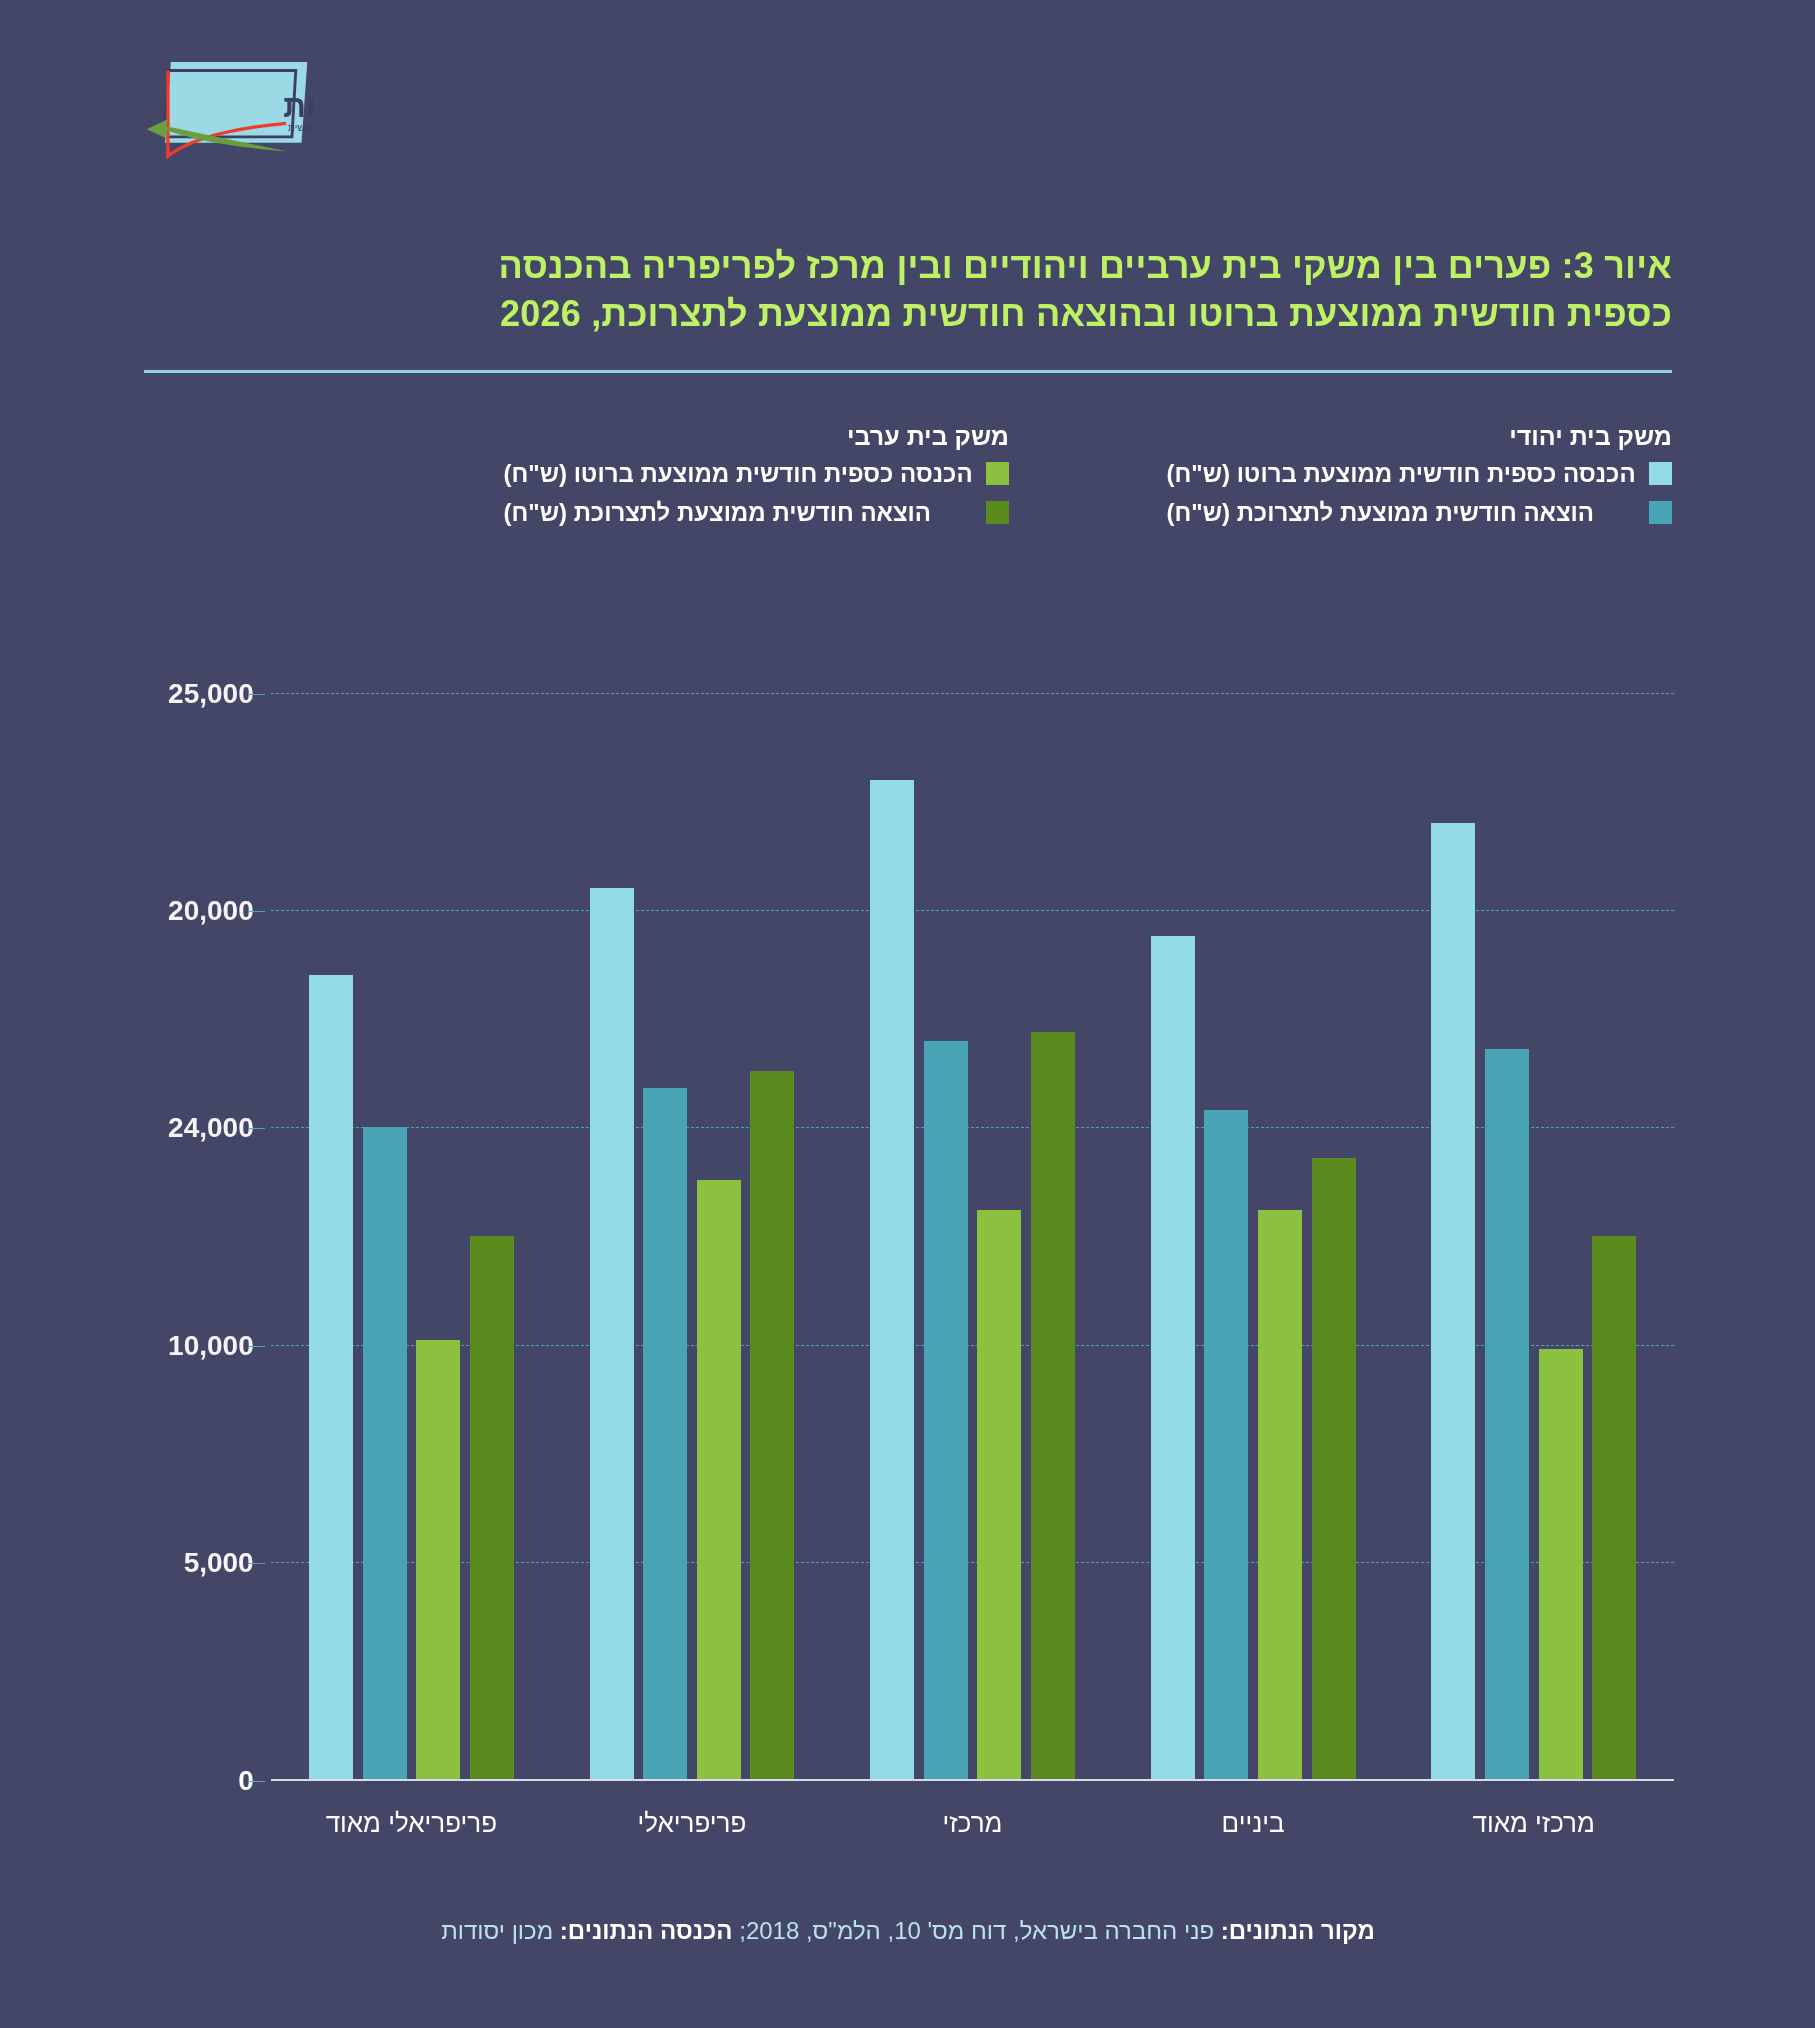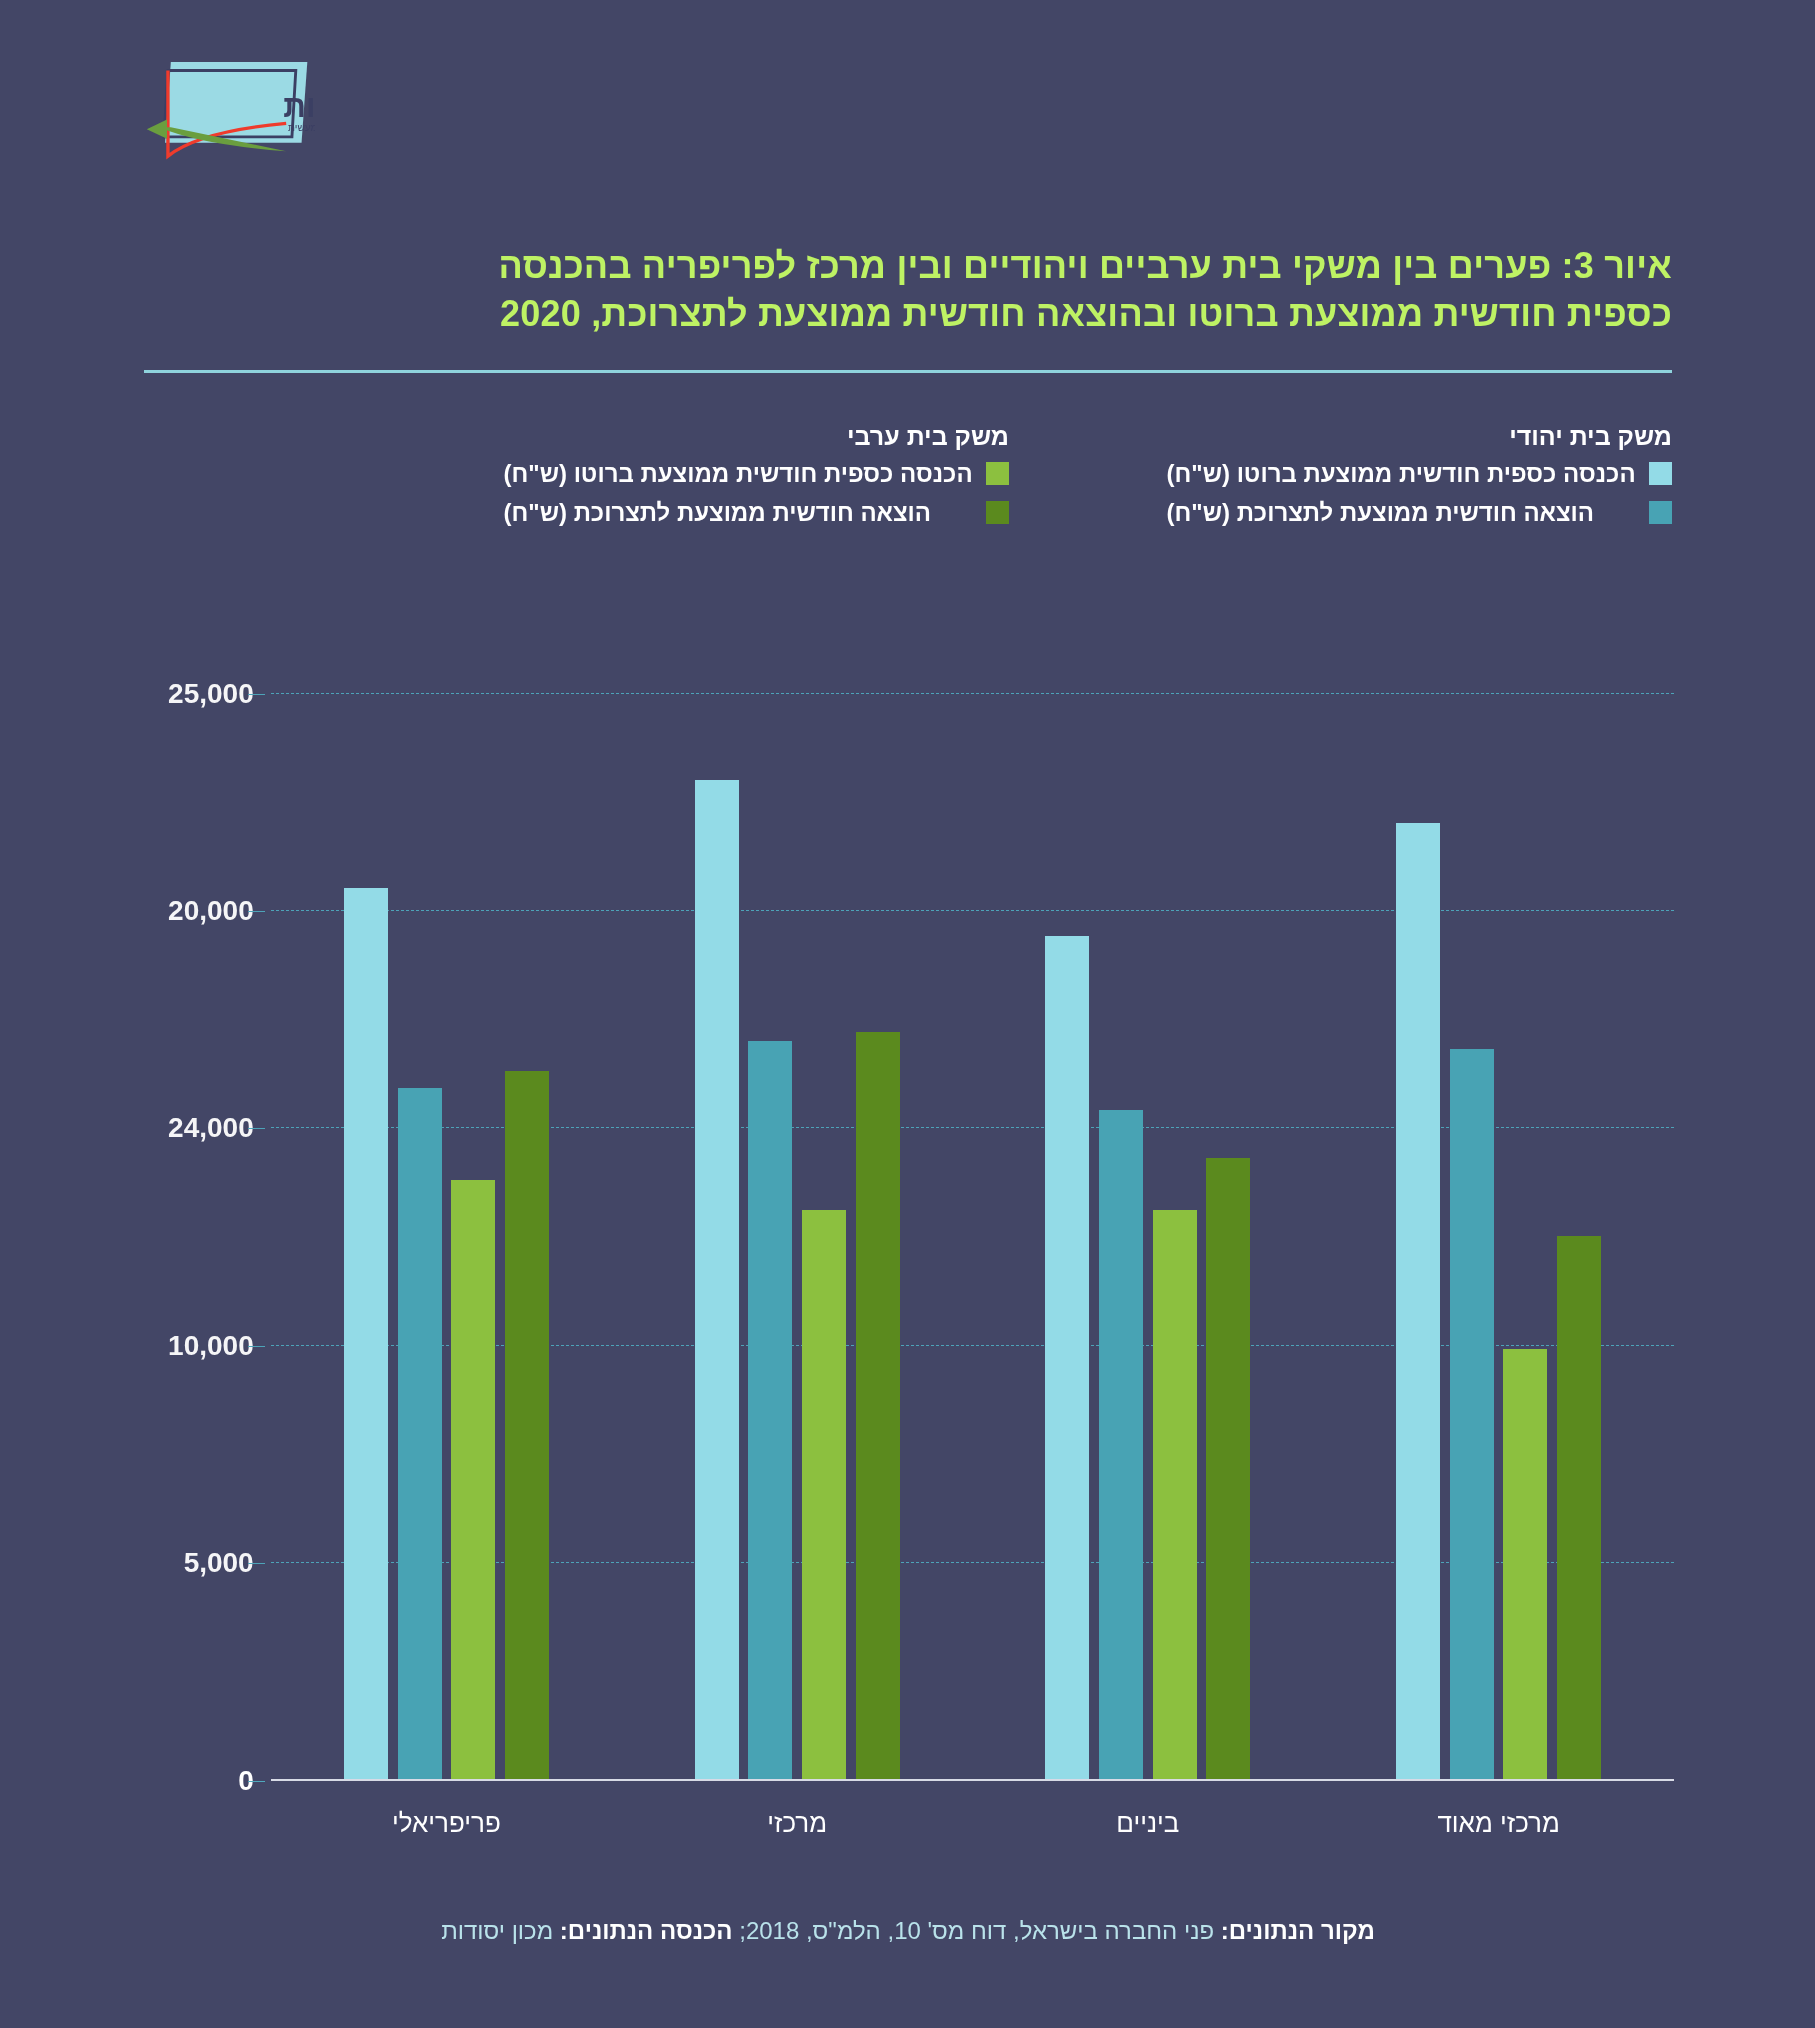--- a/index.html
+++ b/index.html
@@ -89,21 +89,21 @@
     <path d="M27 15 L27 104 Q60 78 150 70" fill="none" stroke="#ef3b2c" stroke-width="3.5"></path>
     <path d="M150 99 Q60 92 18 74 L30 74 Z" fill="#6a9e3f"></path>
     <path d="M26 66 L5 76 L26 86 Z" fill="#6a9e3f"></path>
     <text x="147" y="63" text-anchor="end" font-size="33" font-weight="bold" fill="#3b3f63" font-family="'Liberation Sans',sans-serif" direction="rtl">יסודות</text>
     <text x="152" y="78" text-anchor="end" font-size="10.5" fill="#3b3f63" font-family="'Liberation Sans',sans-serif" direction="rtl">למדיניות ציבורית ולציונות מעשית</text>
   </svg>
 </div>
 
 <div id="title-block">
   <div class="title-line">איור 3: פערים בין משקי בית ערביים ויהודיים ובין מרכז לפריפריה בהכנסה</div>
-  <div class="title-line">כספית חודשית ממוצעת ברוטו ובהוצאה חודשית ממוצעת לתצרוכת, 2020</div>
+  <div class="title-line">כספית חודשית ממוצעת ברוטו ובהוצאה חודשית ממוצעת לתצרוכת, 2026</div>
 </div>
 <div id="title-rule"></div>
 
 <div id="legend-area">
 
   <div class="legend-col" id="legend-jewish">
     <div class="legend-heading">משק בית יהודי</div>
     <div class="legend-row">
       <span class="legend-swatch" style="background:#93dbe7"></span>
       <span class="legend-label">הכנסה כספית חודשית ממוצעת ברוטו (ש"ח)</span>
@@ -178,20 +178,27 @@
           <div class="bar" title="23000" style="height: 92%; background: rgb(147, 219, 231);"></div>
           <div class="xlabel">מרכזי</div>
         </div>
         <div class="group">
           <div class="bar" title="16300" style="height: 65.2%; background: rgb(91, 138, 30);"></div>
           <div class="bar" title="13800" style="height: 55.2%; background: rgb(140, 192, 63);"></div>
           <div class="bar" title="15900" style="height: 63.6%; background: rgb(72, 163, 180);"></div>
           <div class="bar" title="20500" style="height: 82%; background: rgb(147, 219, 231);"></div>
           <div class="xlabel">פריפריאלי</div>
         </div>
+        <div class="group">
+          <div class="bar" title="12500" style="height: 50%; background: rgb(91, 138, 30);"></div>
+          <div class="bar" title="10100" style="height: 40.4%; background: rgb(140, 192, 63);"></div>
+          <div class="bar" title="15000" style="height: 60%; background: rgb(72, 163, 180);"></div>
+          <div class="bar" title="18500" style="height: 74%; background: rgb(147, 219, 231);"></div>
+          <div class="xlabel">פריפריאלי מאוד</div>
+        </div>
       </div>
   </div>
 </div>
 
 <div id="footer">
   <b>מקור הנתונים:</b><span> פני החברה בישראל, דוח מס' 10, הלמ"ס, 2018; </span><b>הכנסה הנתונים:</b><span> מכון יסודות</span>
 </div>
 
 
 </body></html>

